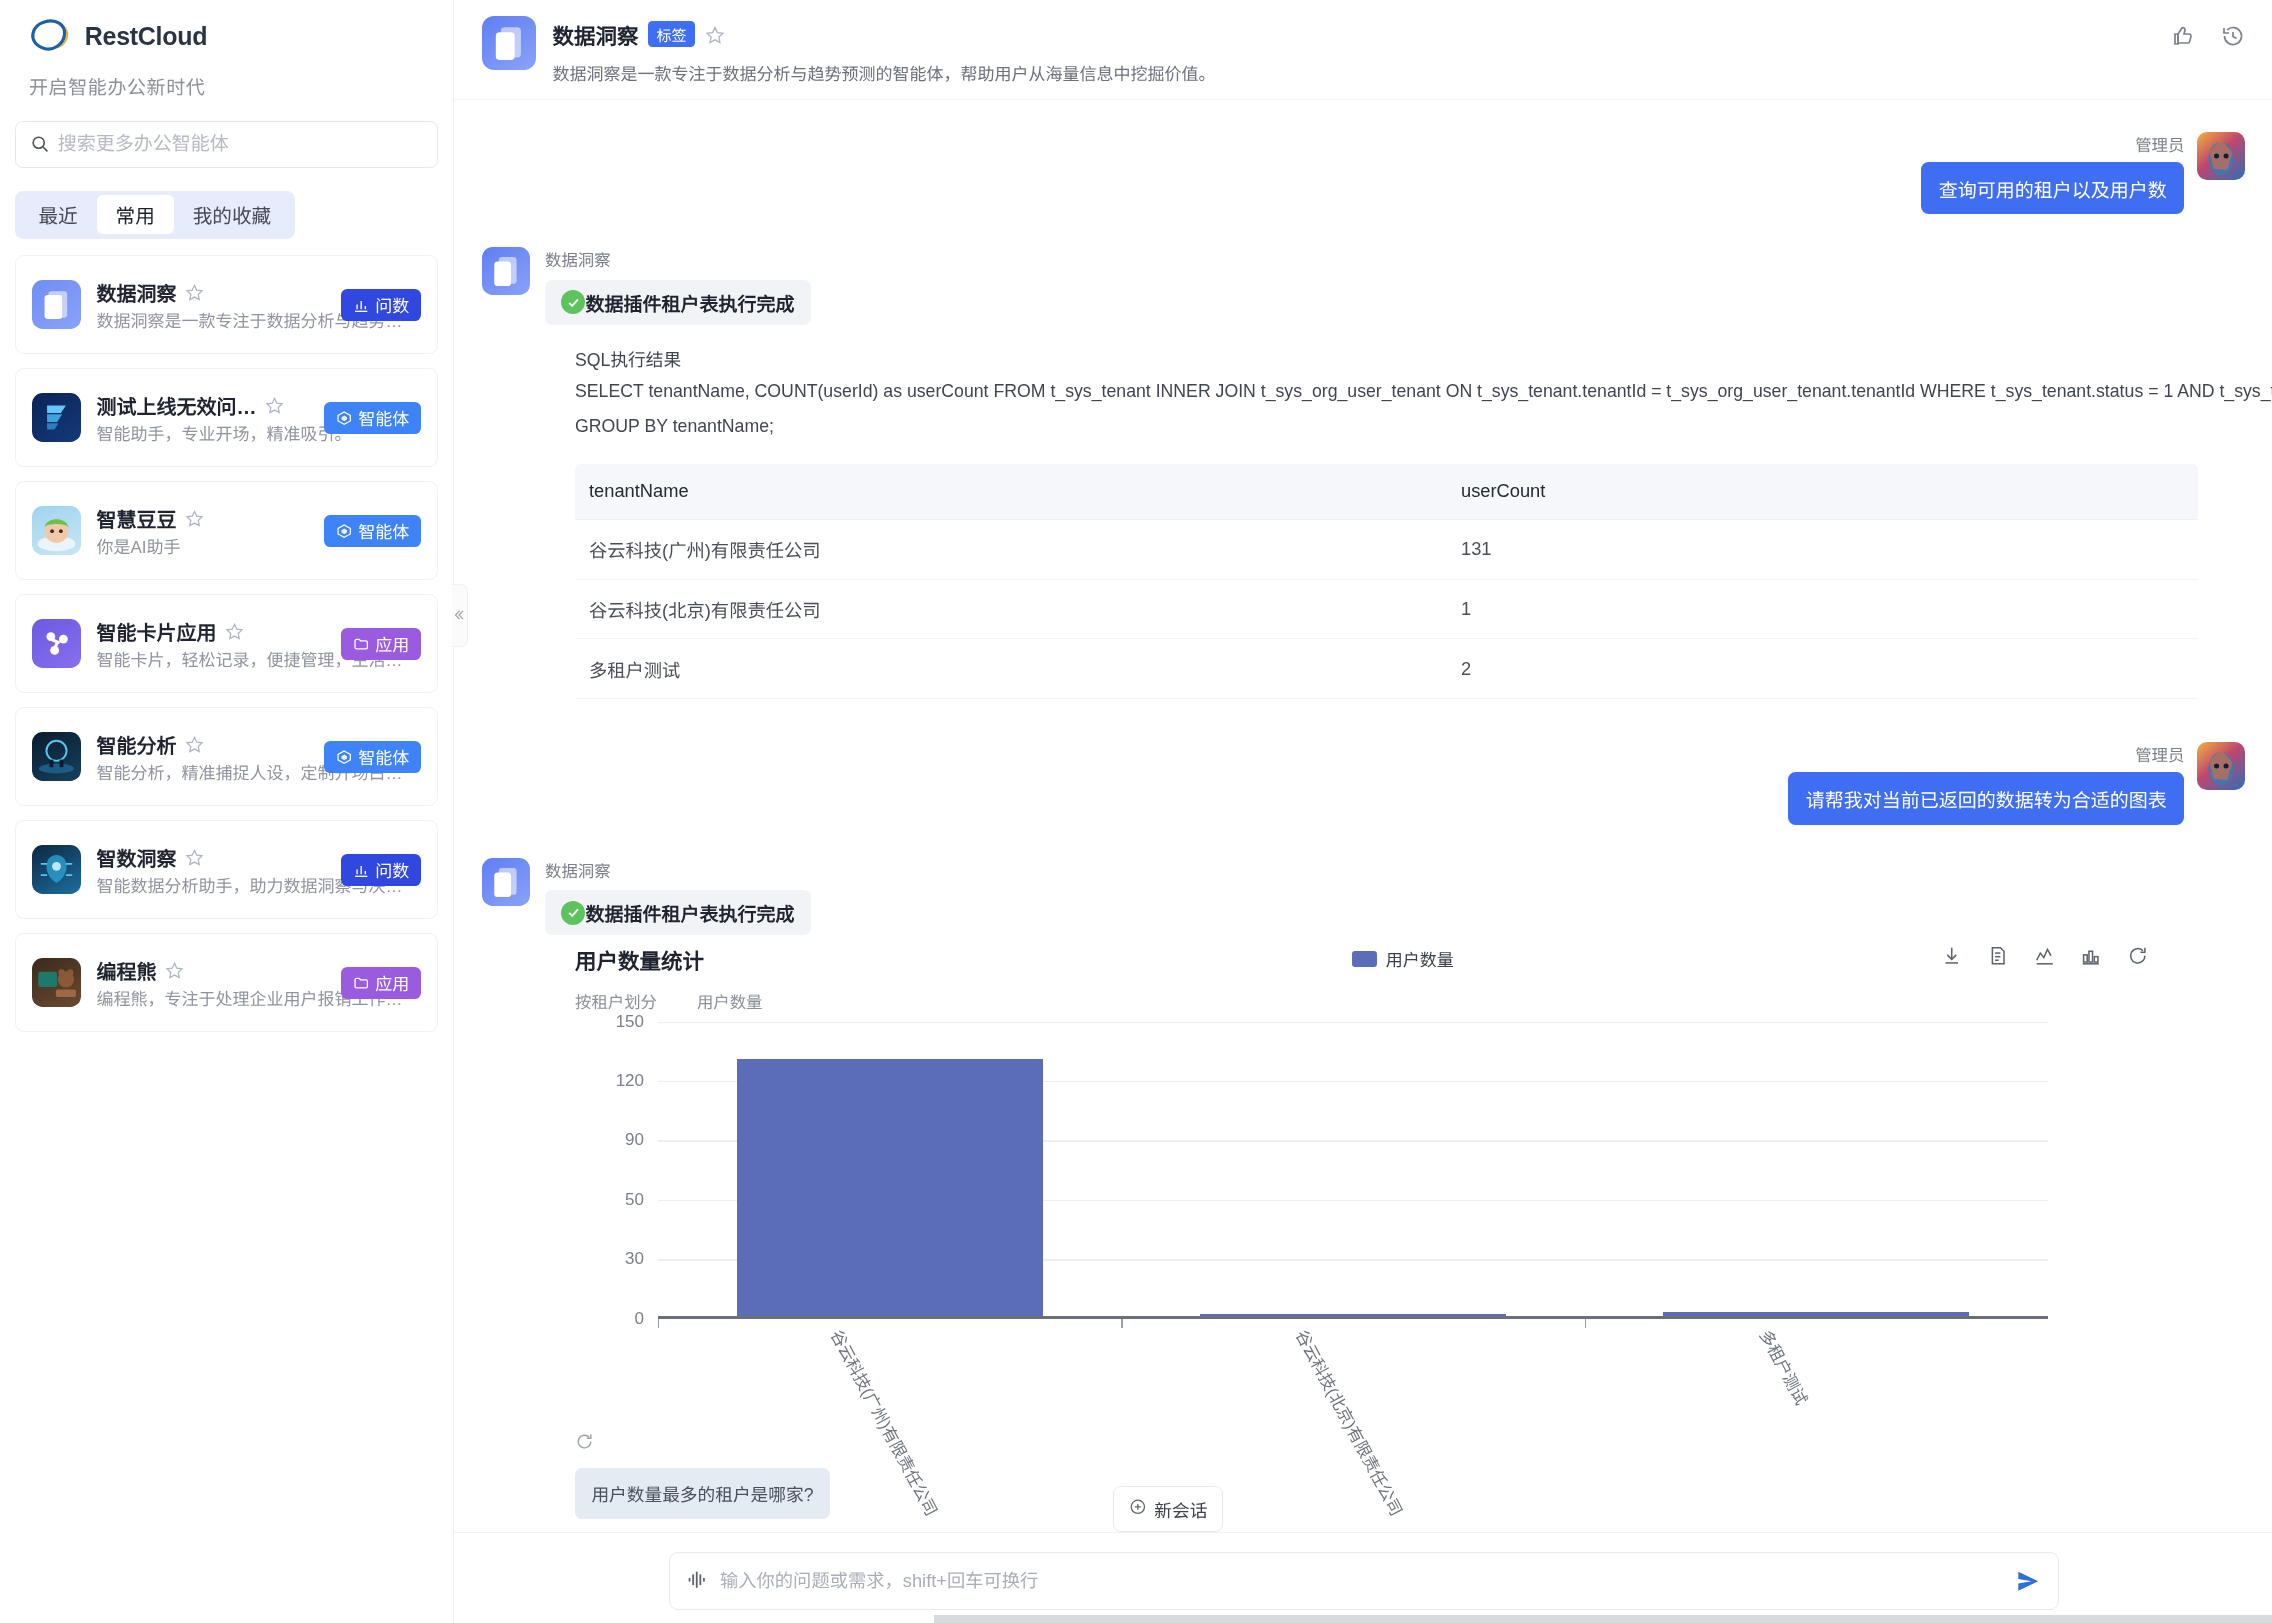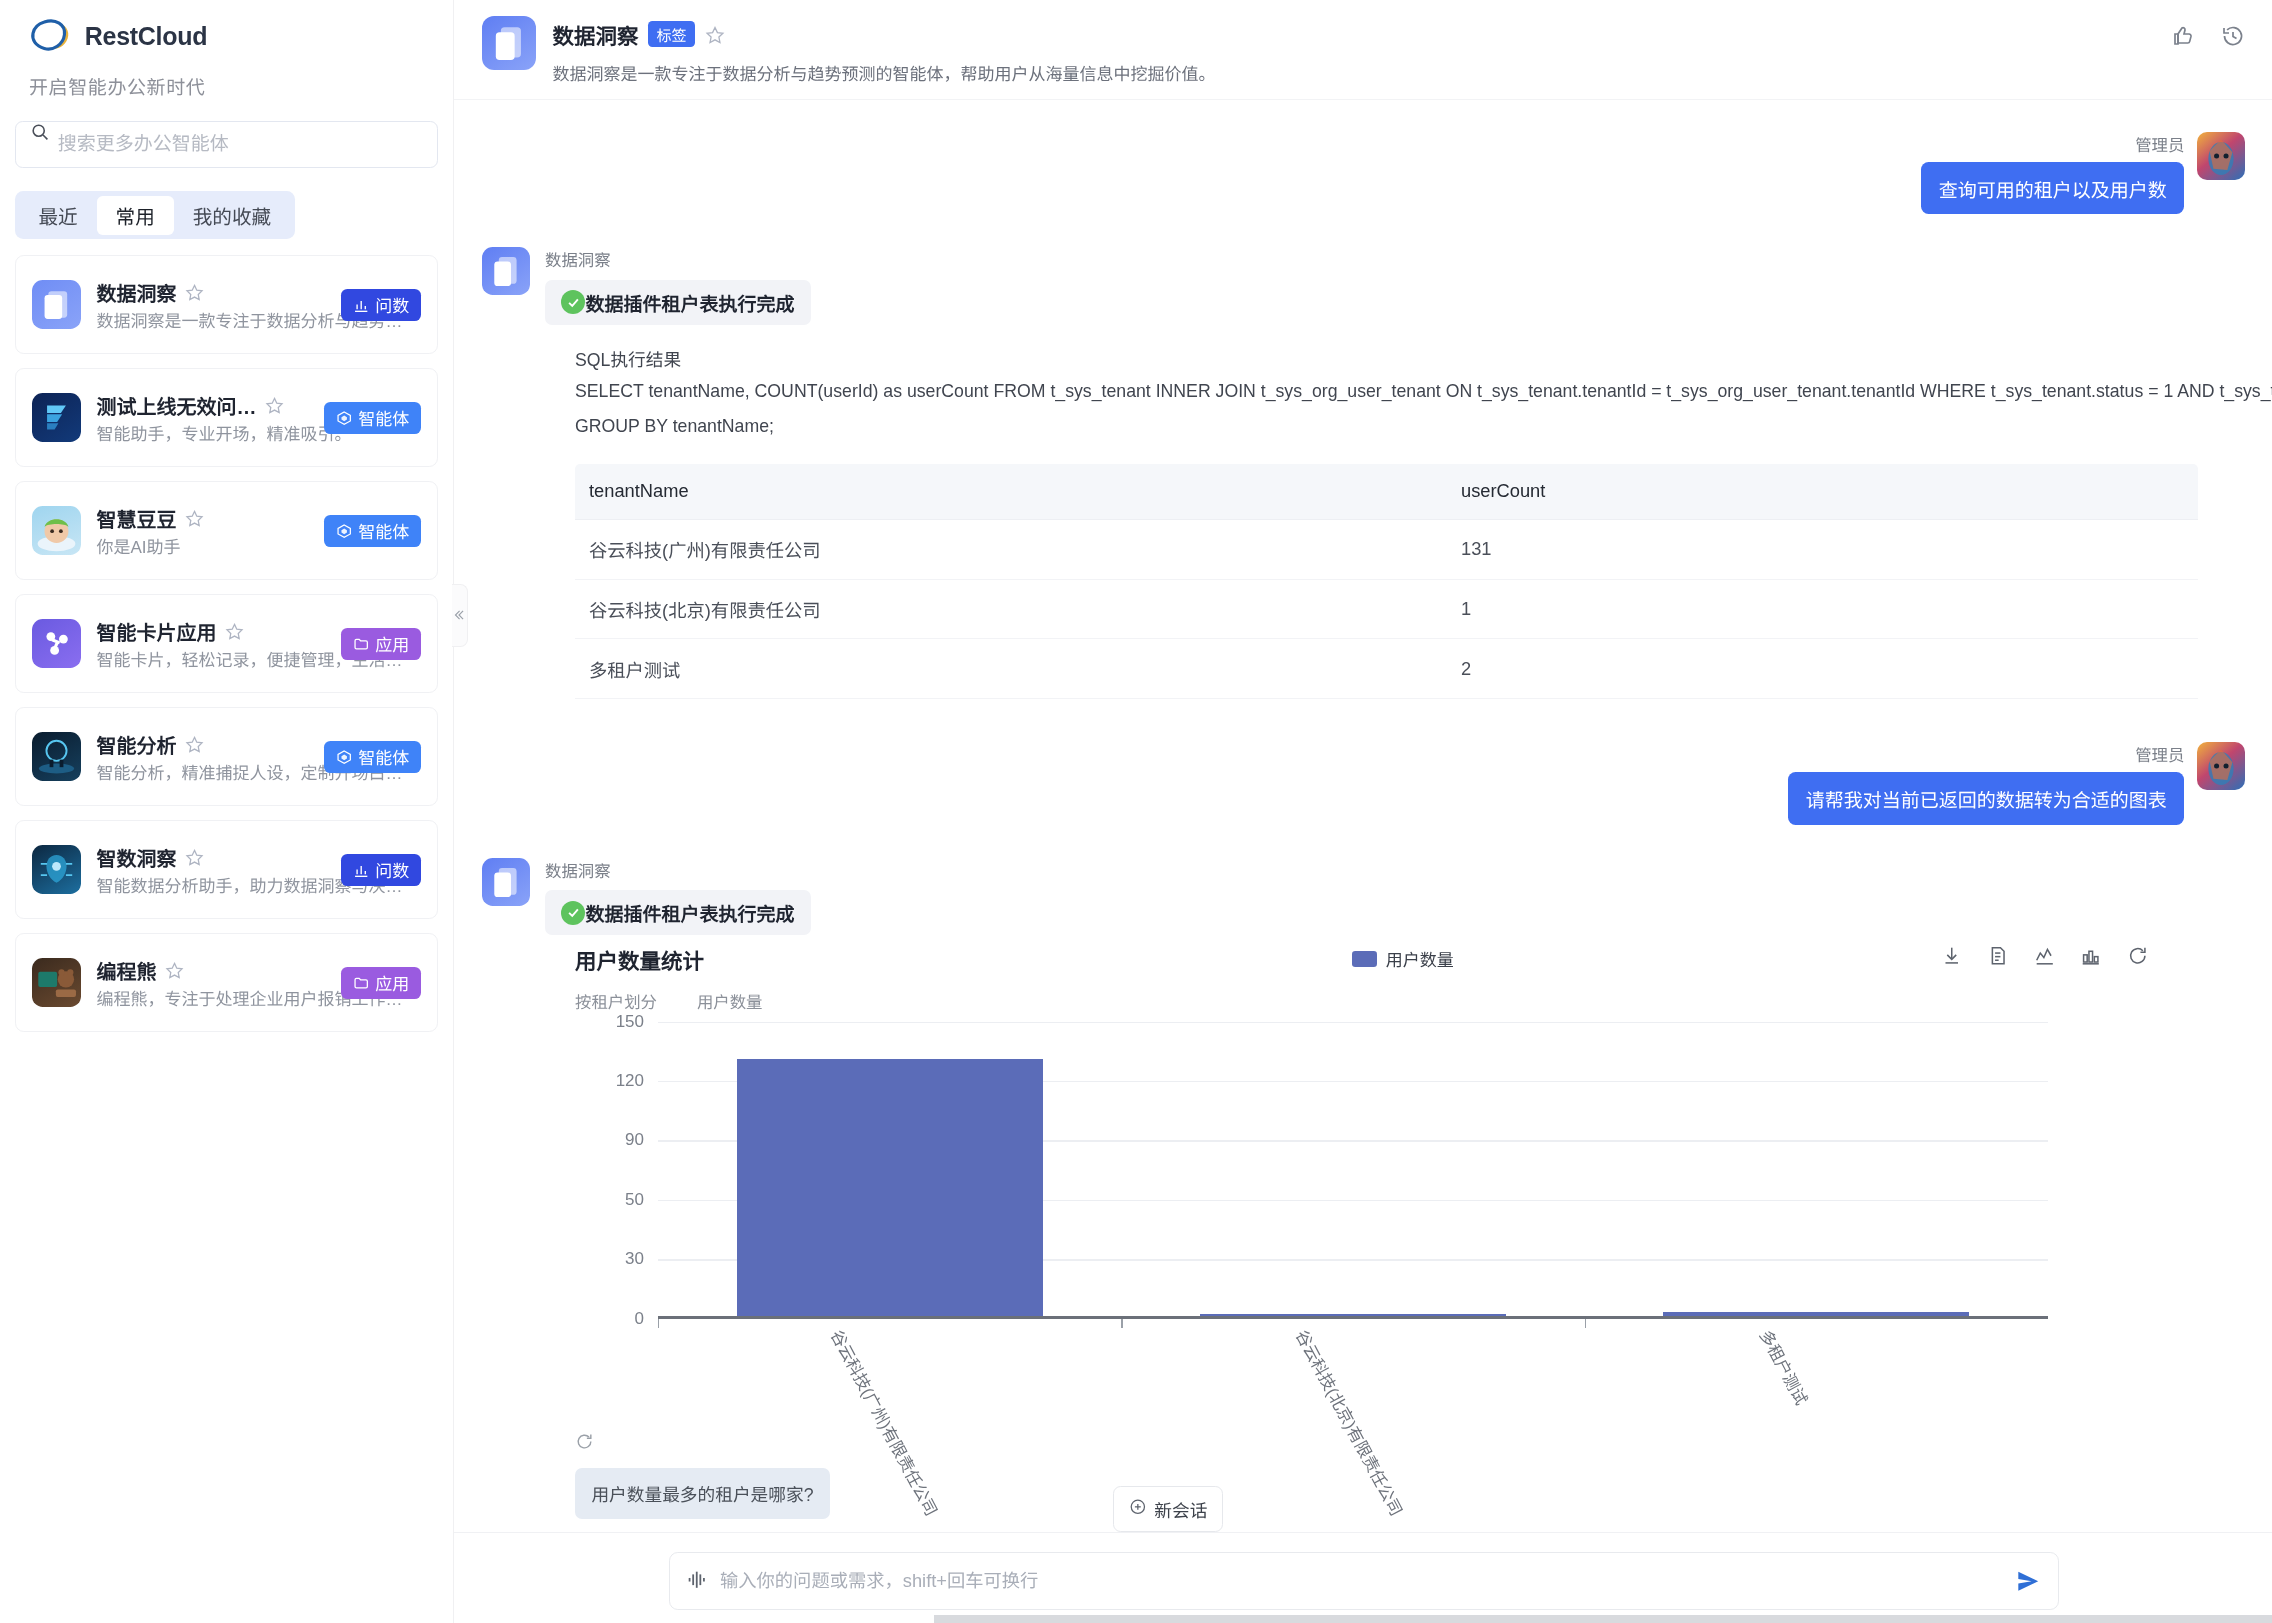--- a/index.html
+++ b/index.html
@@ -26,32 +26,32 @@
     padding: 12.6px 0 0 14px; height: 61px;
   }
   .logo-mark { width: 47px; height: 39px; position: relative; flex: 0 0 47px; }
   .logo-text { font-size: 25px; font-weight: 700; color: #2b3445; letter-spacing: -0.3px; }
   .tagline {
     font-size: 19px; color: #8d9099; padding: 11.4px 0 0 14px; letter-spacing: 0.6px;
   }
   .search-box {
     margin: 21.5px 0 0 0; height: 47px;
     border: 1.3px solid #e3e7f0; border-radius: 7.6px;
-    display: flex; gap: 8.8px; padding: 0 14px;
+    display: flex; align-items: center; gap: 8.8px; padding: 0 14px;
     background: #fff;
   }
   .search-box input {
     border: none; outline: none; font-size: 19px; color: #3b3f4a;
     font-family: inherit; background: transparent; width: 100%;
   }
   .search-box input::placeholder { color: #b6bac3; }
 
   .tabs {
     margin-top: 23px; background: #e6ecfb; border-radius: 8.2px;
-    height: 48px; display: inline-flex; align-items: flex-end; padding: 4.4px;
+    height: 48px; display: inline-flex; align-items: flex-start; padding: 4.4px;
     gap: 0;
   }
   .tab {
     font-size: 19.6px; color: #454a55; padding: 0 19px; height: 39px;
     display: flex; align-items: center; border-radius: 5.7px; cursor: pointer;
     white-space: nowrap;
   }
   .tab.active { background: #ffffff; color: #1d2129; }
 
   .agent-list { margin-top: 16.4px; }

